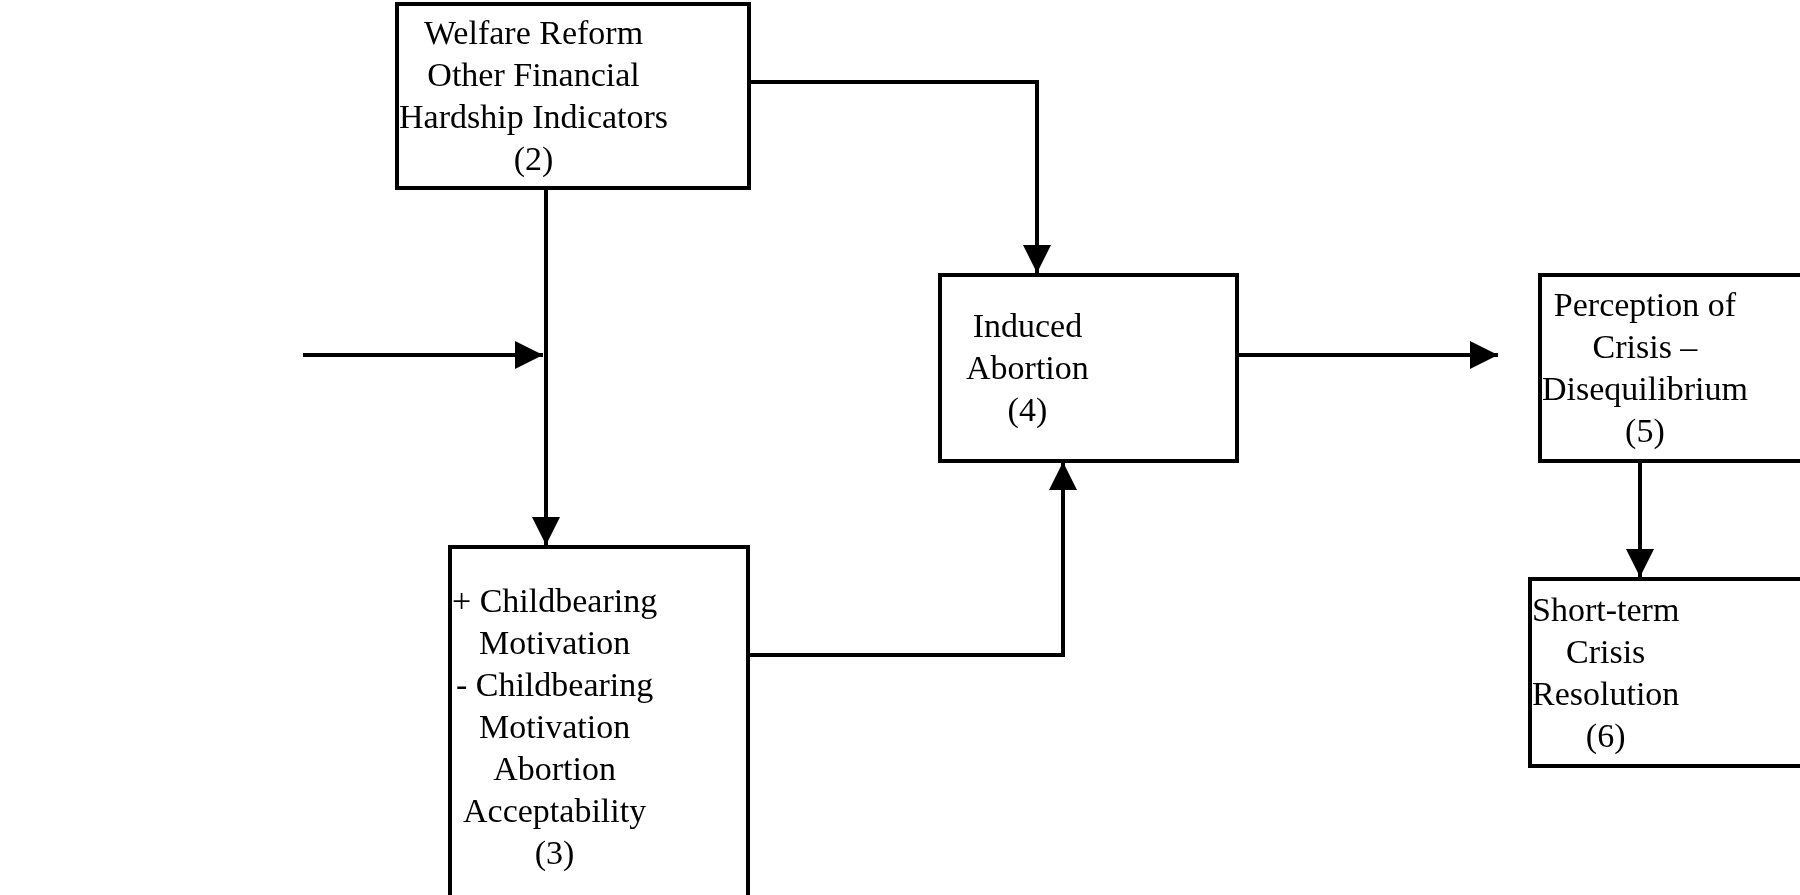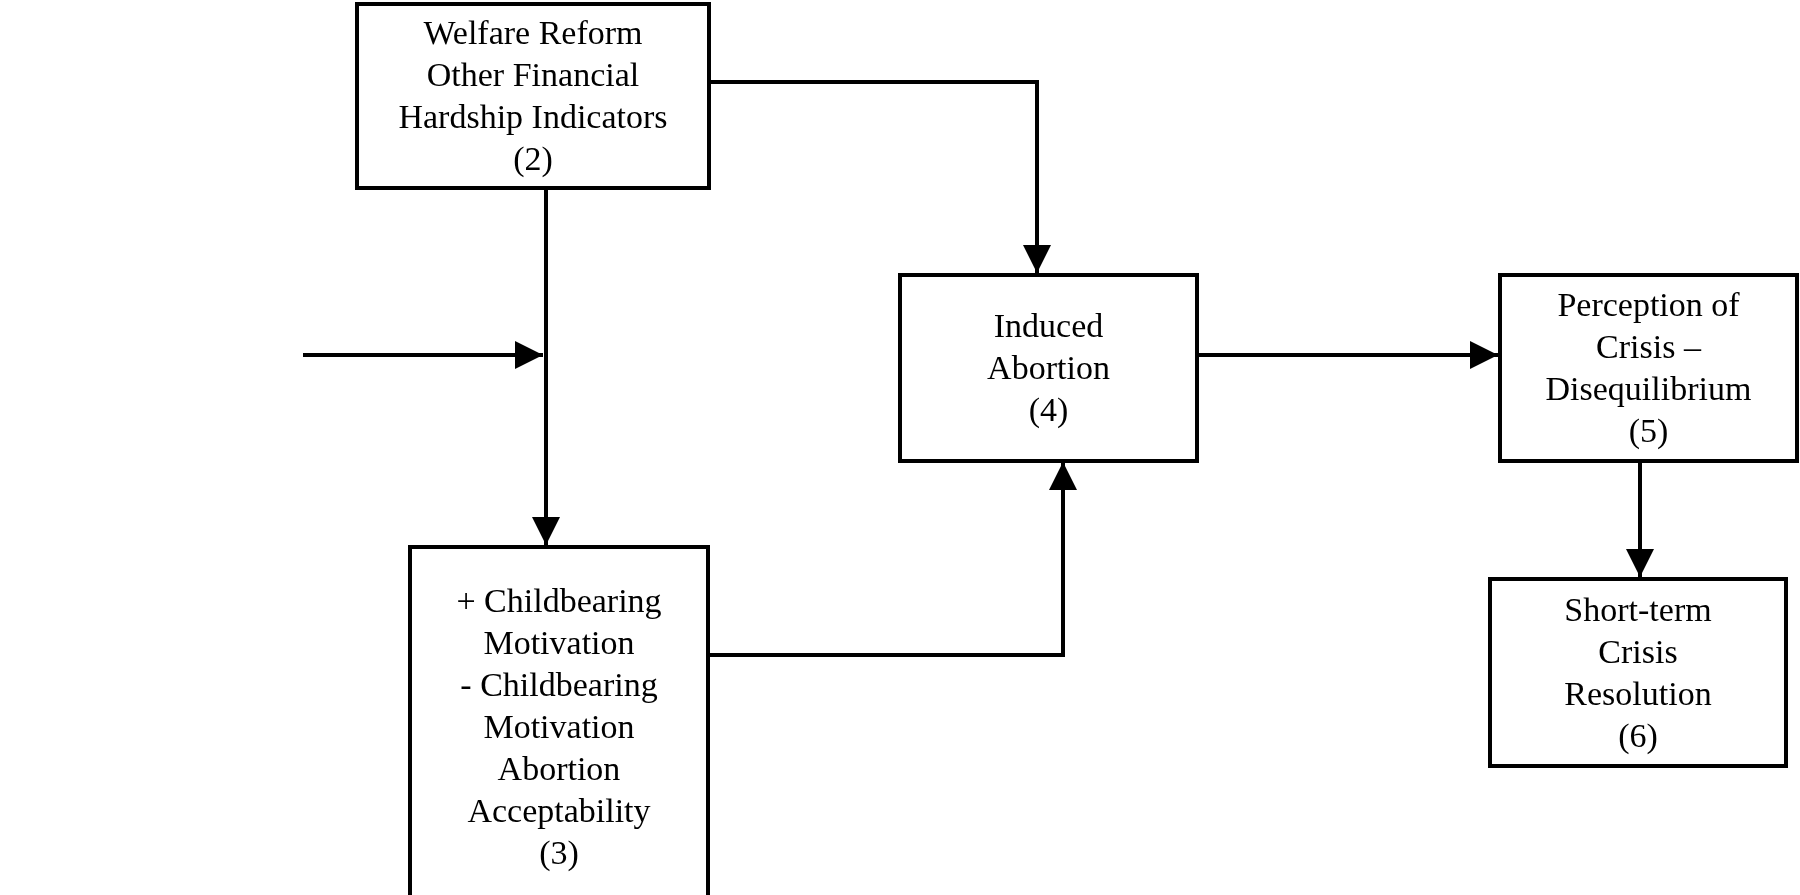--- a/index.html
+++ b/index.html
@@ -28,32 +28,32 @@
     stroke: #000000;
     stroke-width: 4;
   }
   .node {
     position: absolute;
     box-sizing: border-box;
     border: 4px solid #000000;
     background: #ffffff;
     display: flex;
     align-items: center;
-    justify-content: center;
     text-align: center;
+    margin-left: 40px;
   }
   .node-label {
     white-space: pre-line;
     font-size: 34px;
     line-height: 42px;
   }
   .node-1 { left: 2px;    top: 273px; width: 301px; height: 190px; }
   .node-2 { left: 355px;  top: 2px;   width: 356px; height: 188px; }
   .node-3 { left: 408px;  top: 545px; width: 302px; height: 364px; }
-  .node-4 { left: 898px;  top: 273px; width: 301px; height: 190px; }
+  .node-4 { left: 898px;  top: 273px; width: 301px; height: 190px; padding-left: 24px; }
   .node-5 { left: 1498px; top: 273px; width: 301px; height: 190px; }
   .node-6 { left: 1488px; top: 577px; width: 300px; height: 191px; }
 </style>
 </head>
 <body>
 
 <div class="canvas">
 
   <svg class="arrows" viewBox="0 0 1800 895" xmlns="http://www.w3.org/2000/svg">
     <defs>

